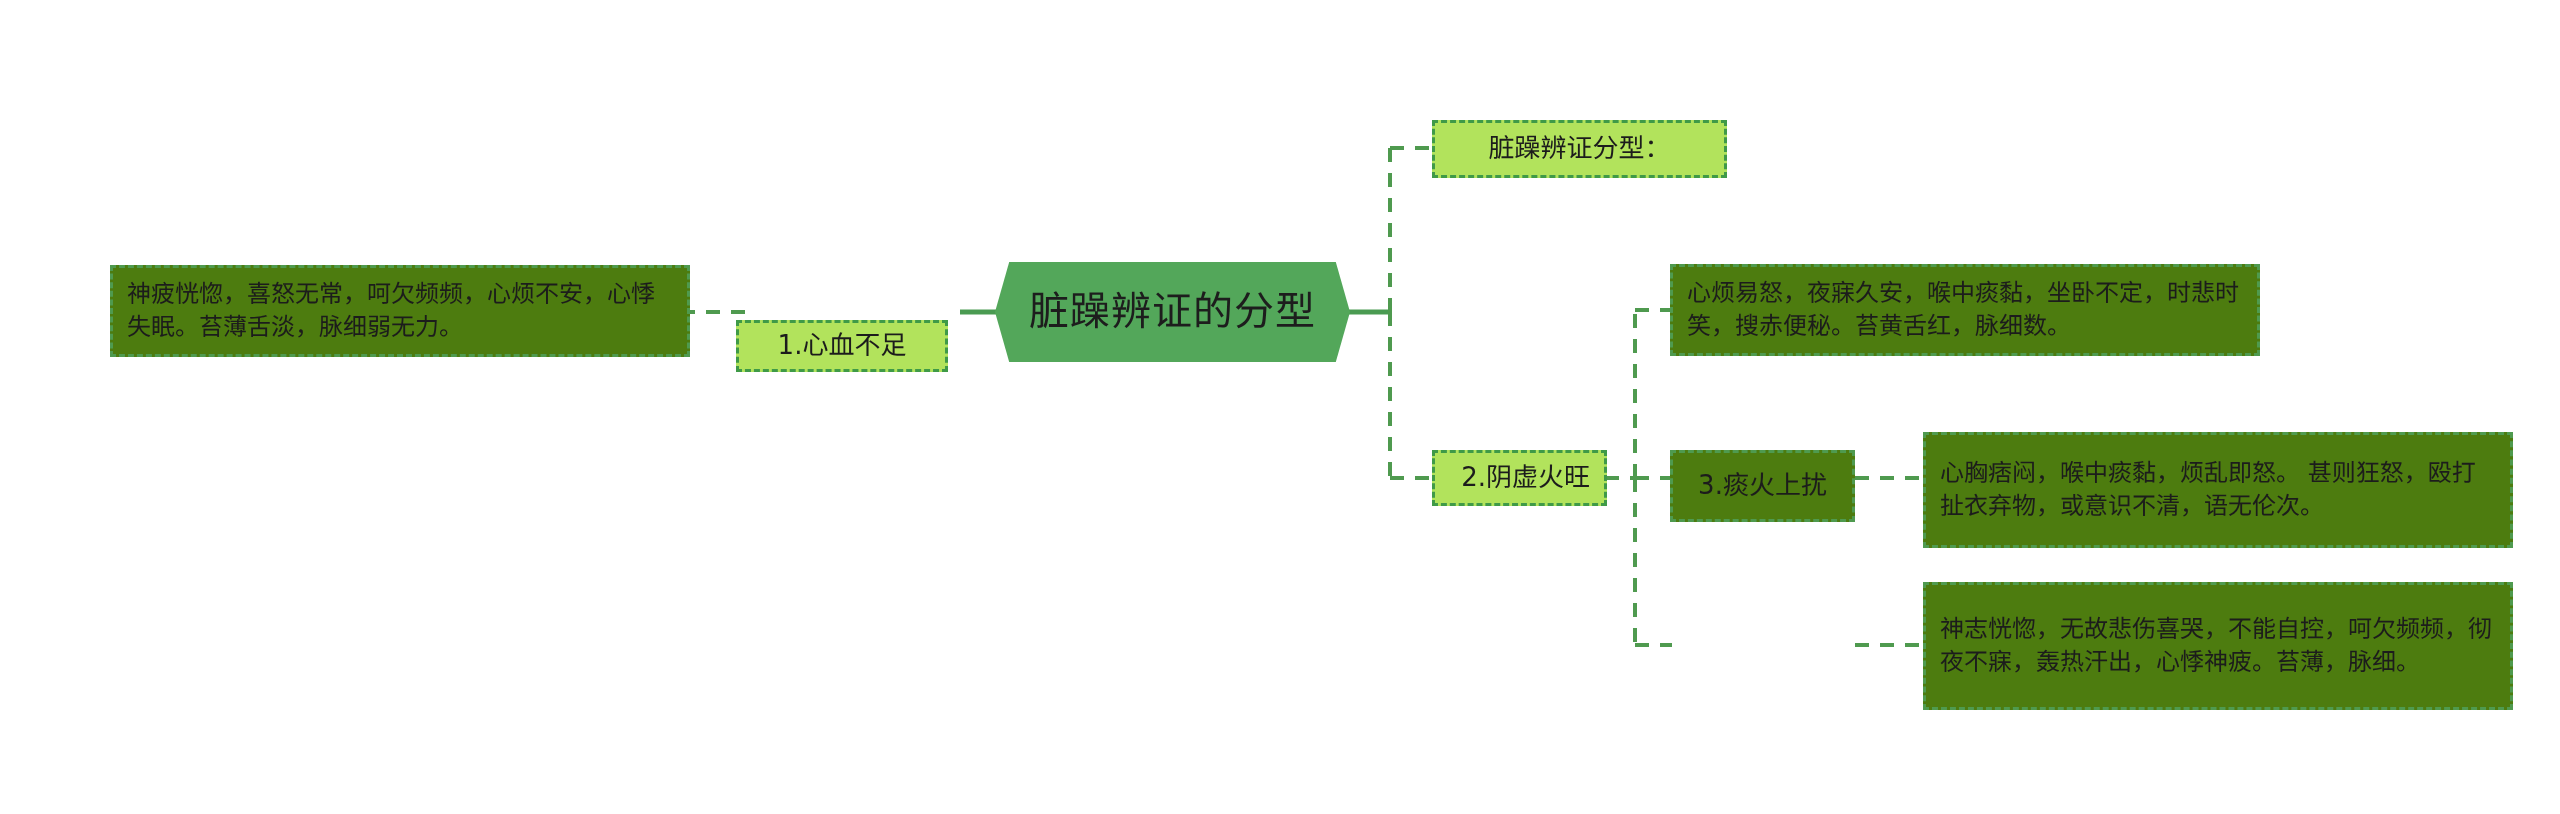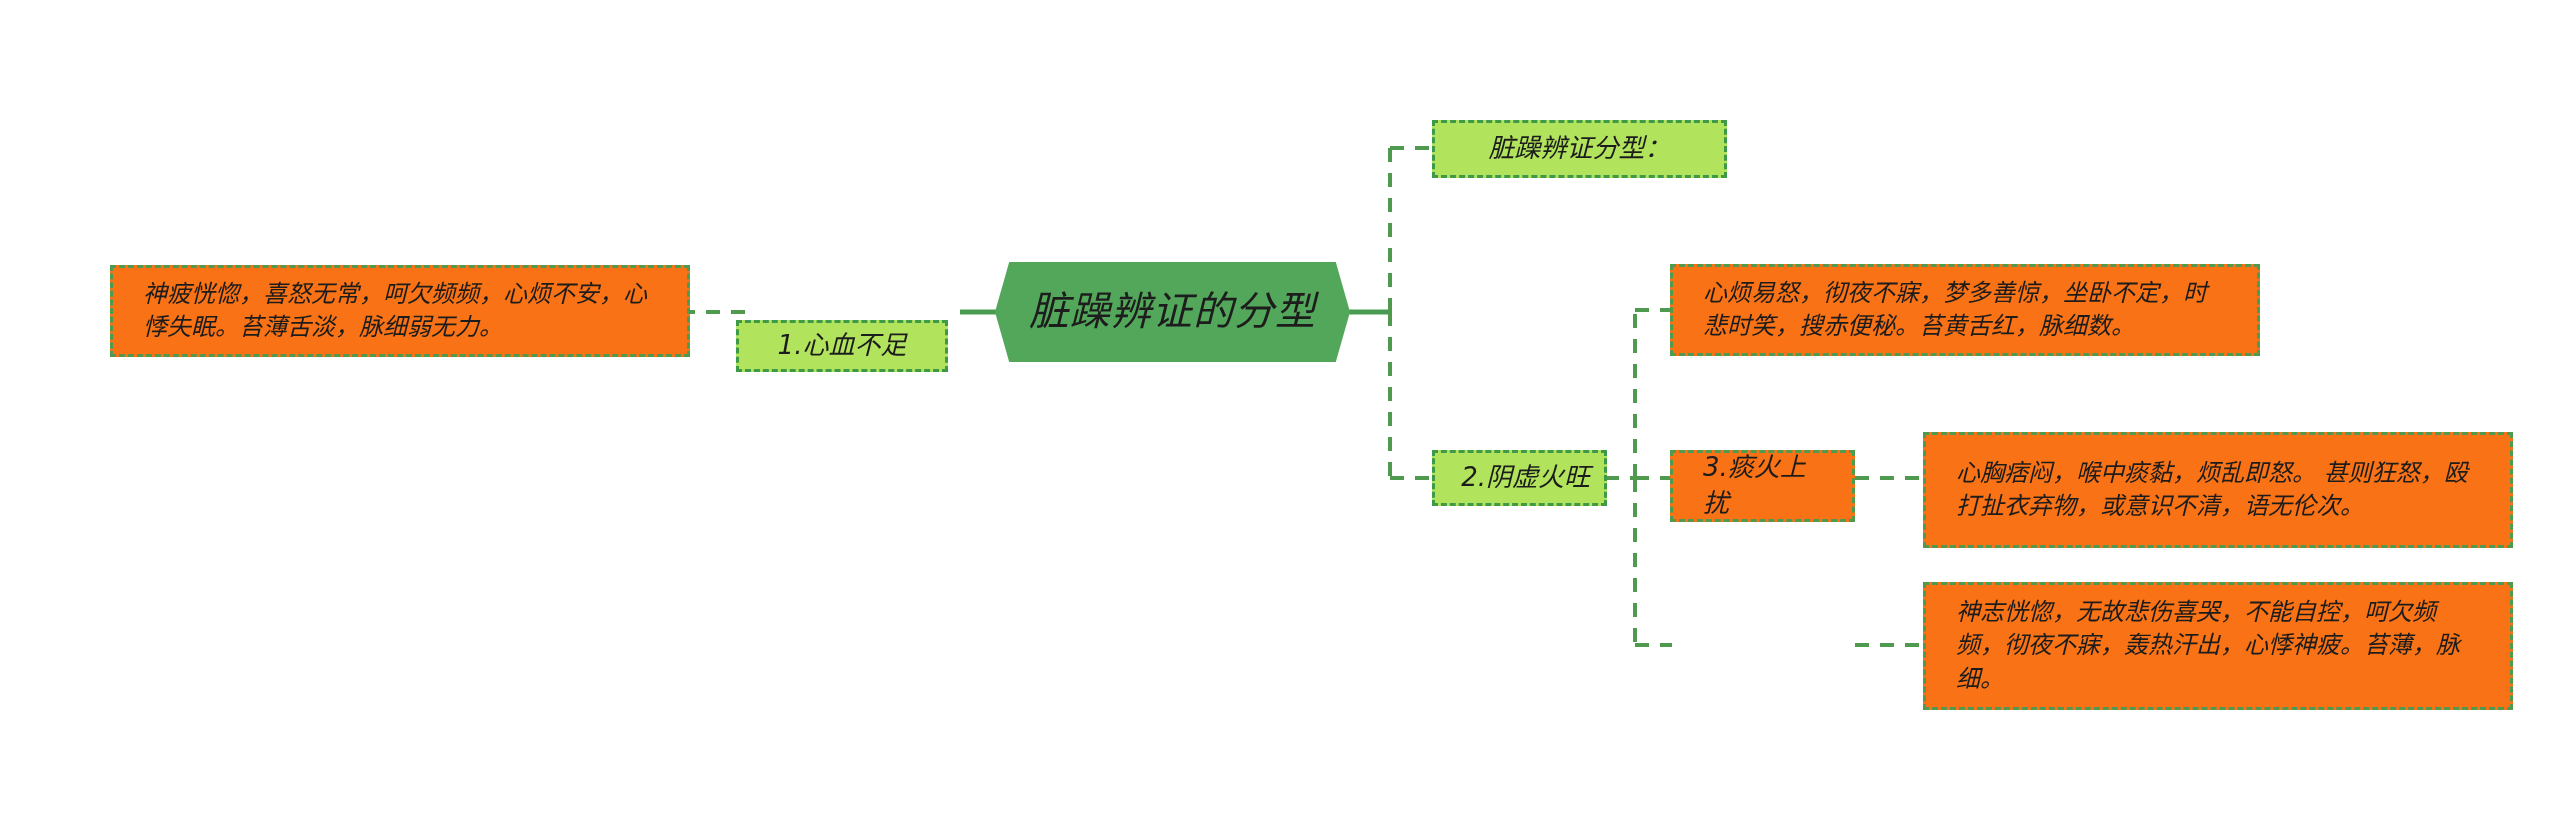--- a/index.html
+++ b/index.html
@@ -46,21 +46,20 @@
 
   
   .node {
     position: absolute;
     box-sizing: border-box;
     display: flex;
     align-items: center;
     color: #1c1c1c;
     line-height: 1.38;
     white-space: pre-wrap;
-    font-style: italic;
   }
 
   
   .root-node {
     display: flex;
     justify-content: center;
     background: #53a75a;
     color: #1d1d1d;
     font-size: 40px;
     letter-spacing: 1px;
@@ -72,24 +71,24 @@
   .green-node {
     background: #b2e35c;
     border: 3px dashed #3f9a47;
     font-size: 26px;
     padding: 6px 14px;
     justify-content: center;
   }
 
   
   .yellow-node {
-    background: #f97316;
+    background: #4d7c0f;
     border: 3px dashed #4f9a4f;
     font-size: 24px;
-    padding: 8px 30px;
+    padding: 8px 14px;
   }
   .yellow-node.center {
     justify-content: center;
     font-size: 26px;
   }
   .leaf-text {
     display: block;
     width: 100%;
   }
 </style>
@@ -137,21 +136,21 @@
 
   <div class="node yellow-node" style="left:110px; top:265px; width:580px; height:92px;">
     <span class="leaf-text">神疲恍惚，喜怒无常，呵欠频频，心烦不安，心悸失眠。苔薄舌淡，脉细弱无力。</span>
   </div>
 
   <div class="node green-node" style="left:1432px; top:450px; width:175px; height:56px;justify-content:flex-end;">
     <span>2.阴虚火旺</span>
   </div>
 
   <div class="node yellow-node" style="left:1670px; top:264px; width:590px; height:92px;">
-    <span class="leaf-text">心烦易怒，彻夜不寐，梦多善惊，坐卧不定，时悲时笑，搜赤便秘。苔黄舌红，脉细数。</span>
+    <span class="leaf-text">心烦易怒，夜寐久安，喉中痰黏，坐卧不定，时悲时笑，搜赤便秘。苔黄舌红，脉细数。</span>
   </div>
 
   <div class="node yellow-node center" style="left:1670px; top:450px; width:185px; height:72px;">
     <span>3.痰火上扰</span>
   </div>
 
   <div class="node yellow-node" style="left:1923px; top:432px; width:590px; height:116px;">
     <span class="leaf-text">心胸痞闷，喉中痰黏，烦乱即怒。 甚则狂怒，殴打扯衣弃物，或意识不清，语无伦次。</span>
   </div>
 

